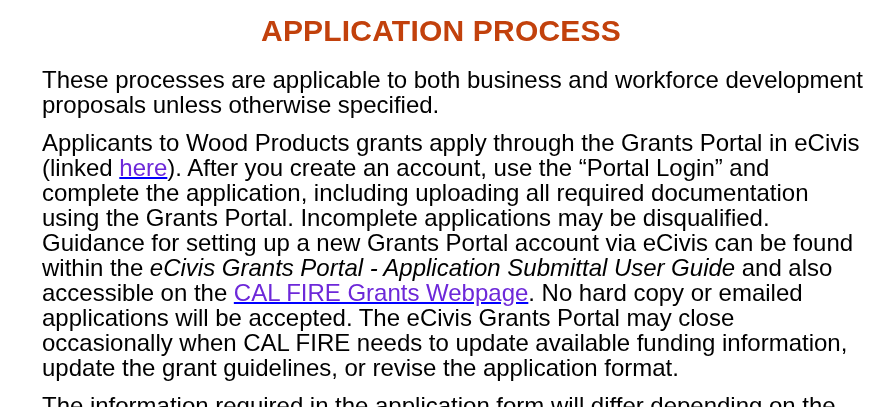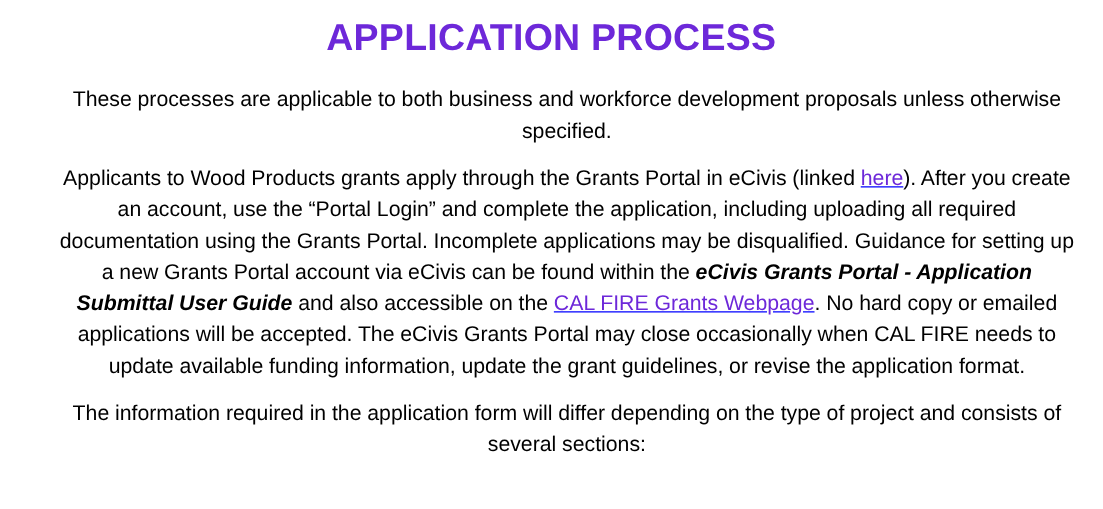--- a/index.html
+++ b/index.html
@@ -24,48 +24,47 @@
   }
   .doc-title {
     text-align: center;
     font-size: 30px;
     font-weight: bold;
     letter-spacing: 0.2px;
     line-height: 1.0;
     margin: 0;
     padding-top: 16px;
     padding-bottom: 0;
-    color: #6d28d9;
+    color: #c2410c;
   }
   .body-block {
     padding-left: 27px;
     padding-right: 17px;
     padding-top: 21px;
   }
   p.para {
     margin: 0 0 13px 15px;
-    font-size: 17px;
+    font-size: 24px;
     line-height: 25px;
     color: #000000;
-    text-align: center;
+    text-align: left;
     white-space: normal;
     word-spacing: -0.1px;
   }
   p.para:last-child {
     margin-bottom: 0;
   }
   a.doc-link {
     color: #6d28d9;
     text-decoration: underline;
     text-decoration-color: #0000ff;
     text-underline-offset: 1px;
   }
   .it {
     font-style: italic;
-    font-weight: bold;
   }
 </style>
 </head>
 <body>
 
 <div class="page">
 
   <h1 class="doc-title">APPLICATION PROCESS</h1>
 
   <div class="body-block">

